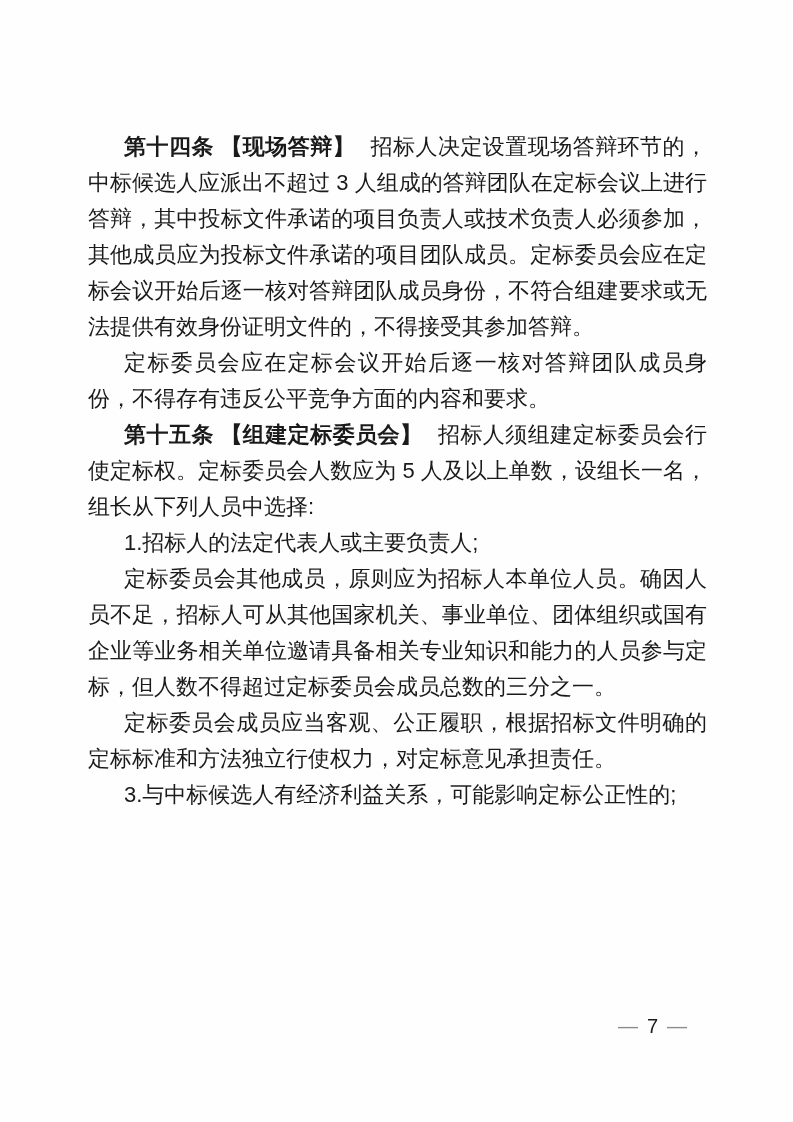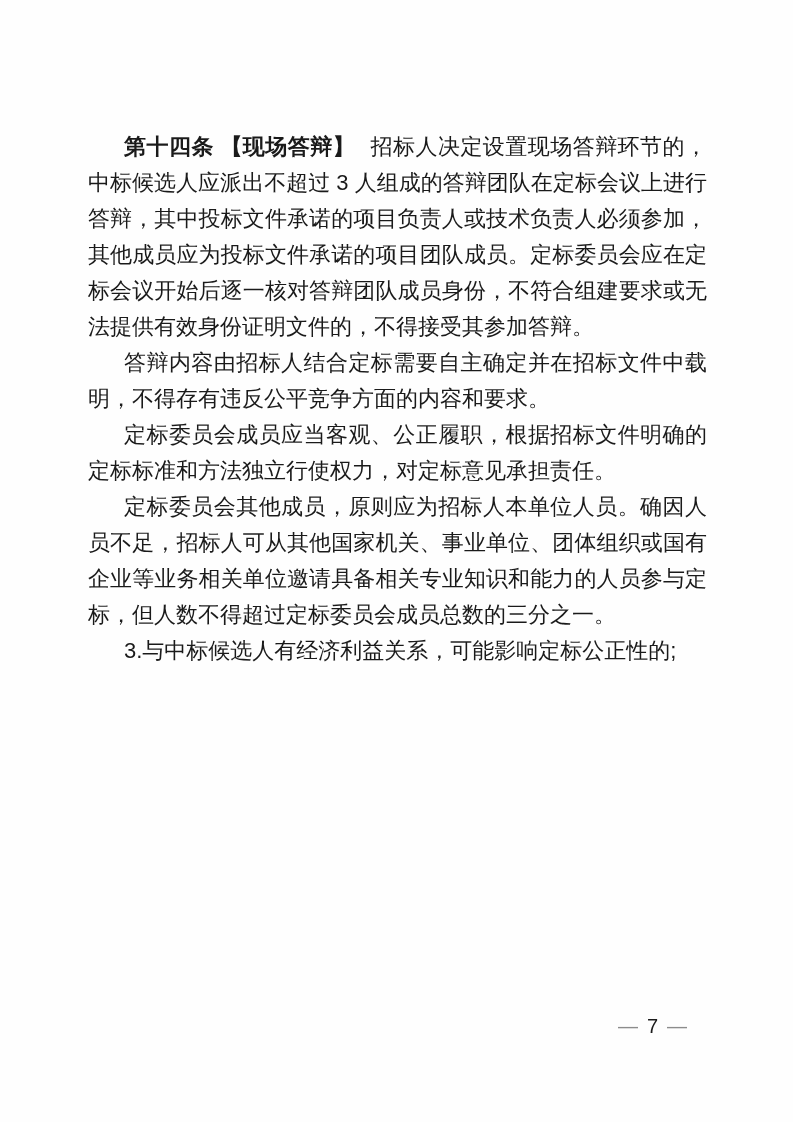--- a/index.html
+++ b/index.html
@@ -51,23 +51,25 @@
   }
 </style>
 </head>
 <body>
 
 <div class="page">
 
   <main class="content">
 
   <p><span class="article-heading">第十四条 【现场答辩】</span><span>招标人决定设置现场答辩环节的，中标候选人应派出不超过 3 人组成的答辩团队在定标会议上进行答辩，其中投标文件承诺的项目负责人或技术负责人必须参加，其他成员应为投标文件承诺的项目团队成员。定标委员会应在定标会议开始后逐一核对答辩团队成员身份，不符合组建要求或无法提供有效身份证明文件的，不得接受其参加答辩。</span></p>
-      <p><span>答辩内容由招标人结合定标需要自主确定并在招标文件中载明，不得存有违反公平竞争方面的内容和要求。</span></p>
+      <p><span>定标委员会应在定标会议开始后逐一核对答辩团队成员身份，不得存有违反公平竞争方面的内容和要求。</span></p>
+      <p><span class="article-heading">第十五条 【组建定标委员会】</span><span>招标人须组建定标委员会行使定标权。定标委员会人数应为 5 人及以上单数，设组长一名，组长从下列人员中选择:</span></p>
+      <p><span>1.招标人的法定代表人或主要负责人;</span></p>
+      <p><span>定标委员会其他成员，原则应为招标人本单位人员。确因人员不足，招标人可从其他国家机关、事业单位、团体组织或国有企业等业务相关单位邀请具备相关专业知识和能力的人员参与定标，但人数不得超过定标委员会成员总数的三分之一。</span></p>
       <p><span>定标委员会成员应当客观、公正履职，根据招标文件明确的定标标准和方法独立行使权力，对定标意见承担责任。</span></p>
-      <p><span>定标委员会其他成员，原则应为招标人本单位人员。确因人员不足，招标人可从其他国家机关、事业单位、团体组织或国有企业等业务相关单位邀请具备相关专业知识和能力的人员参与定标，但人数不得超过定标委员会成员总数的三分之一。</span></p>
       <p><span>3.与中标候选人有经济利益关系，可能影响定标公正性的;</span></p>
     </main>
 
   <div class="footer">
     <span class="dash">—</span><span class="pagenum">7</span><span class="dash">—</span>
   </div>
 
 </div>
 
 </body></html>

